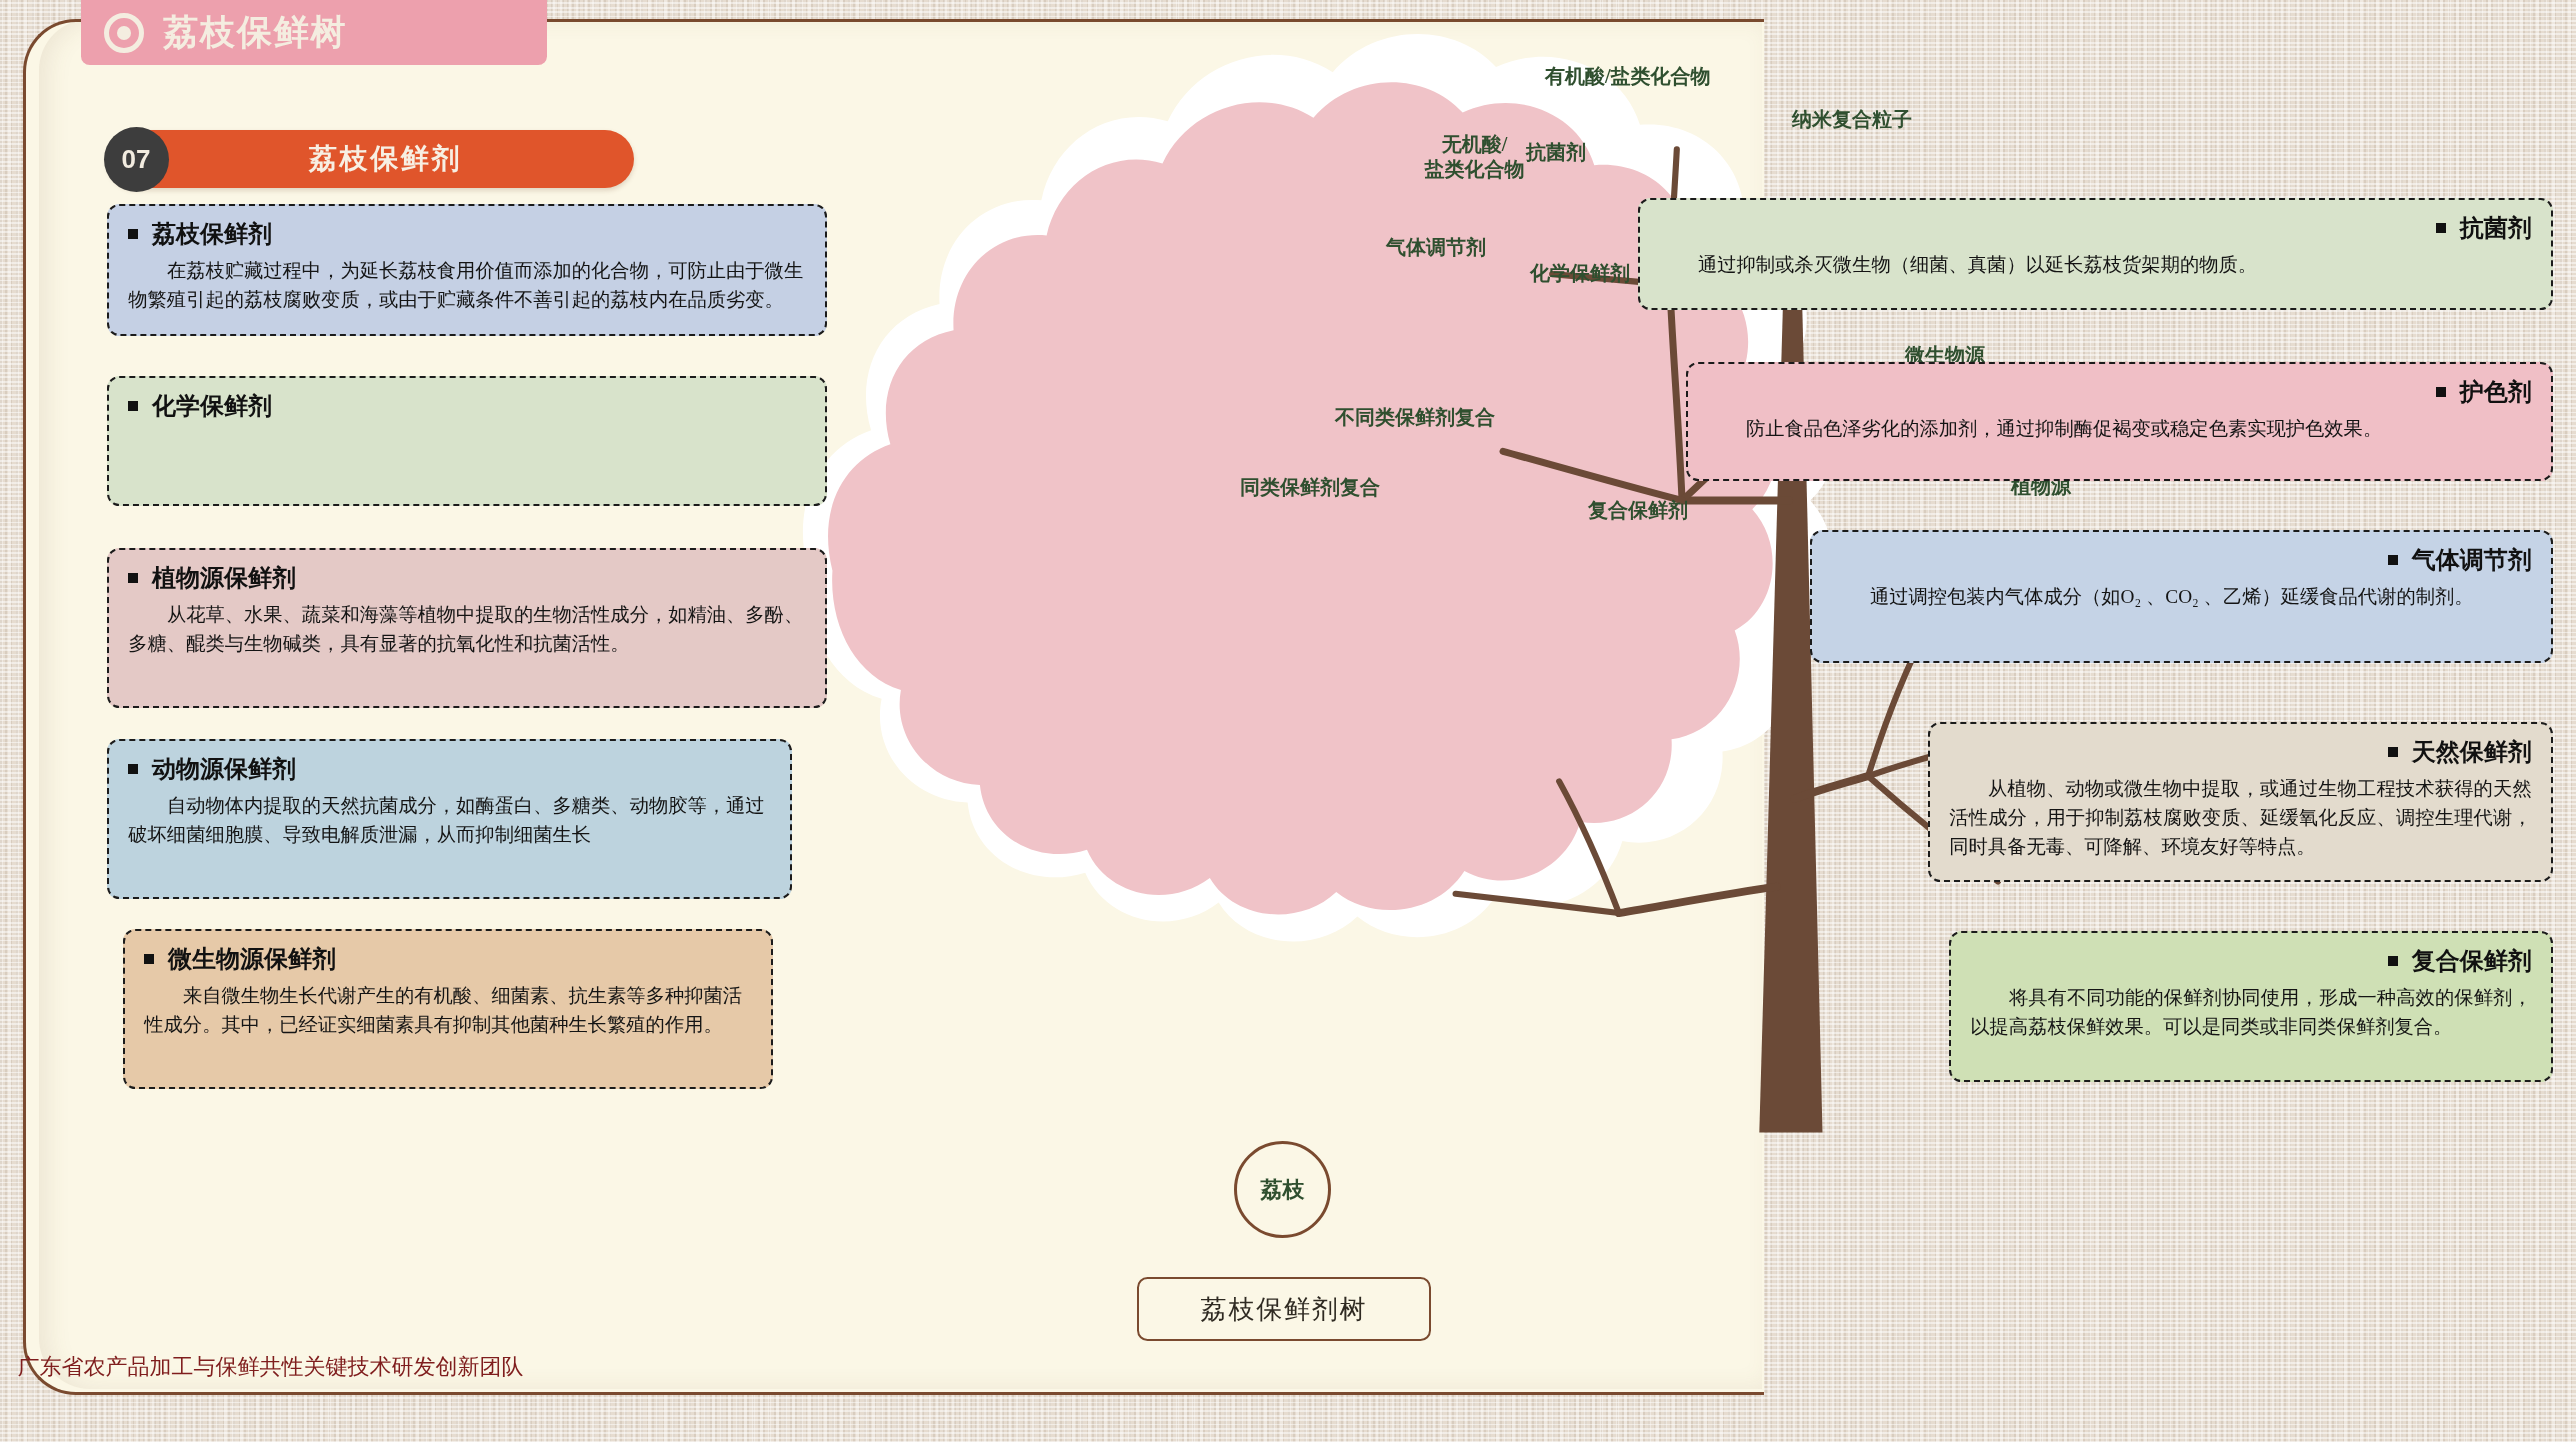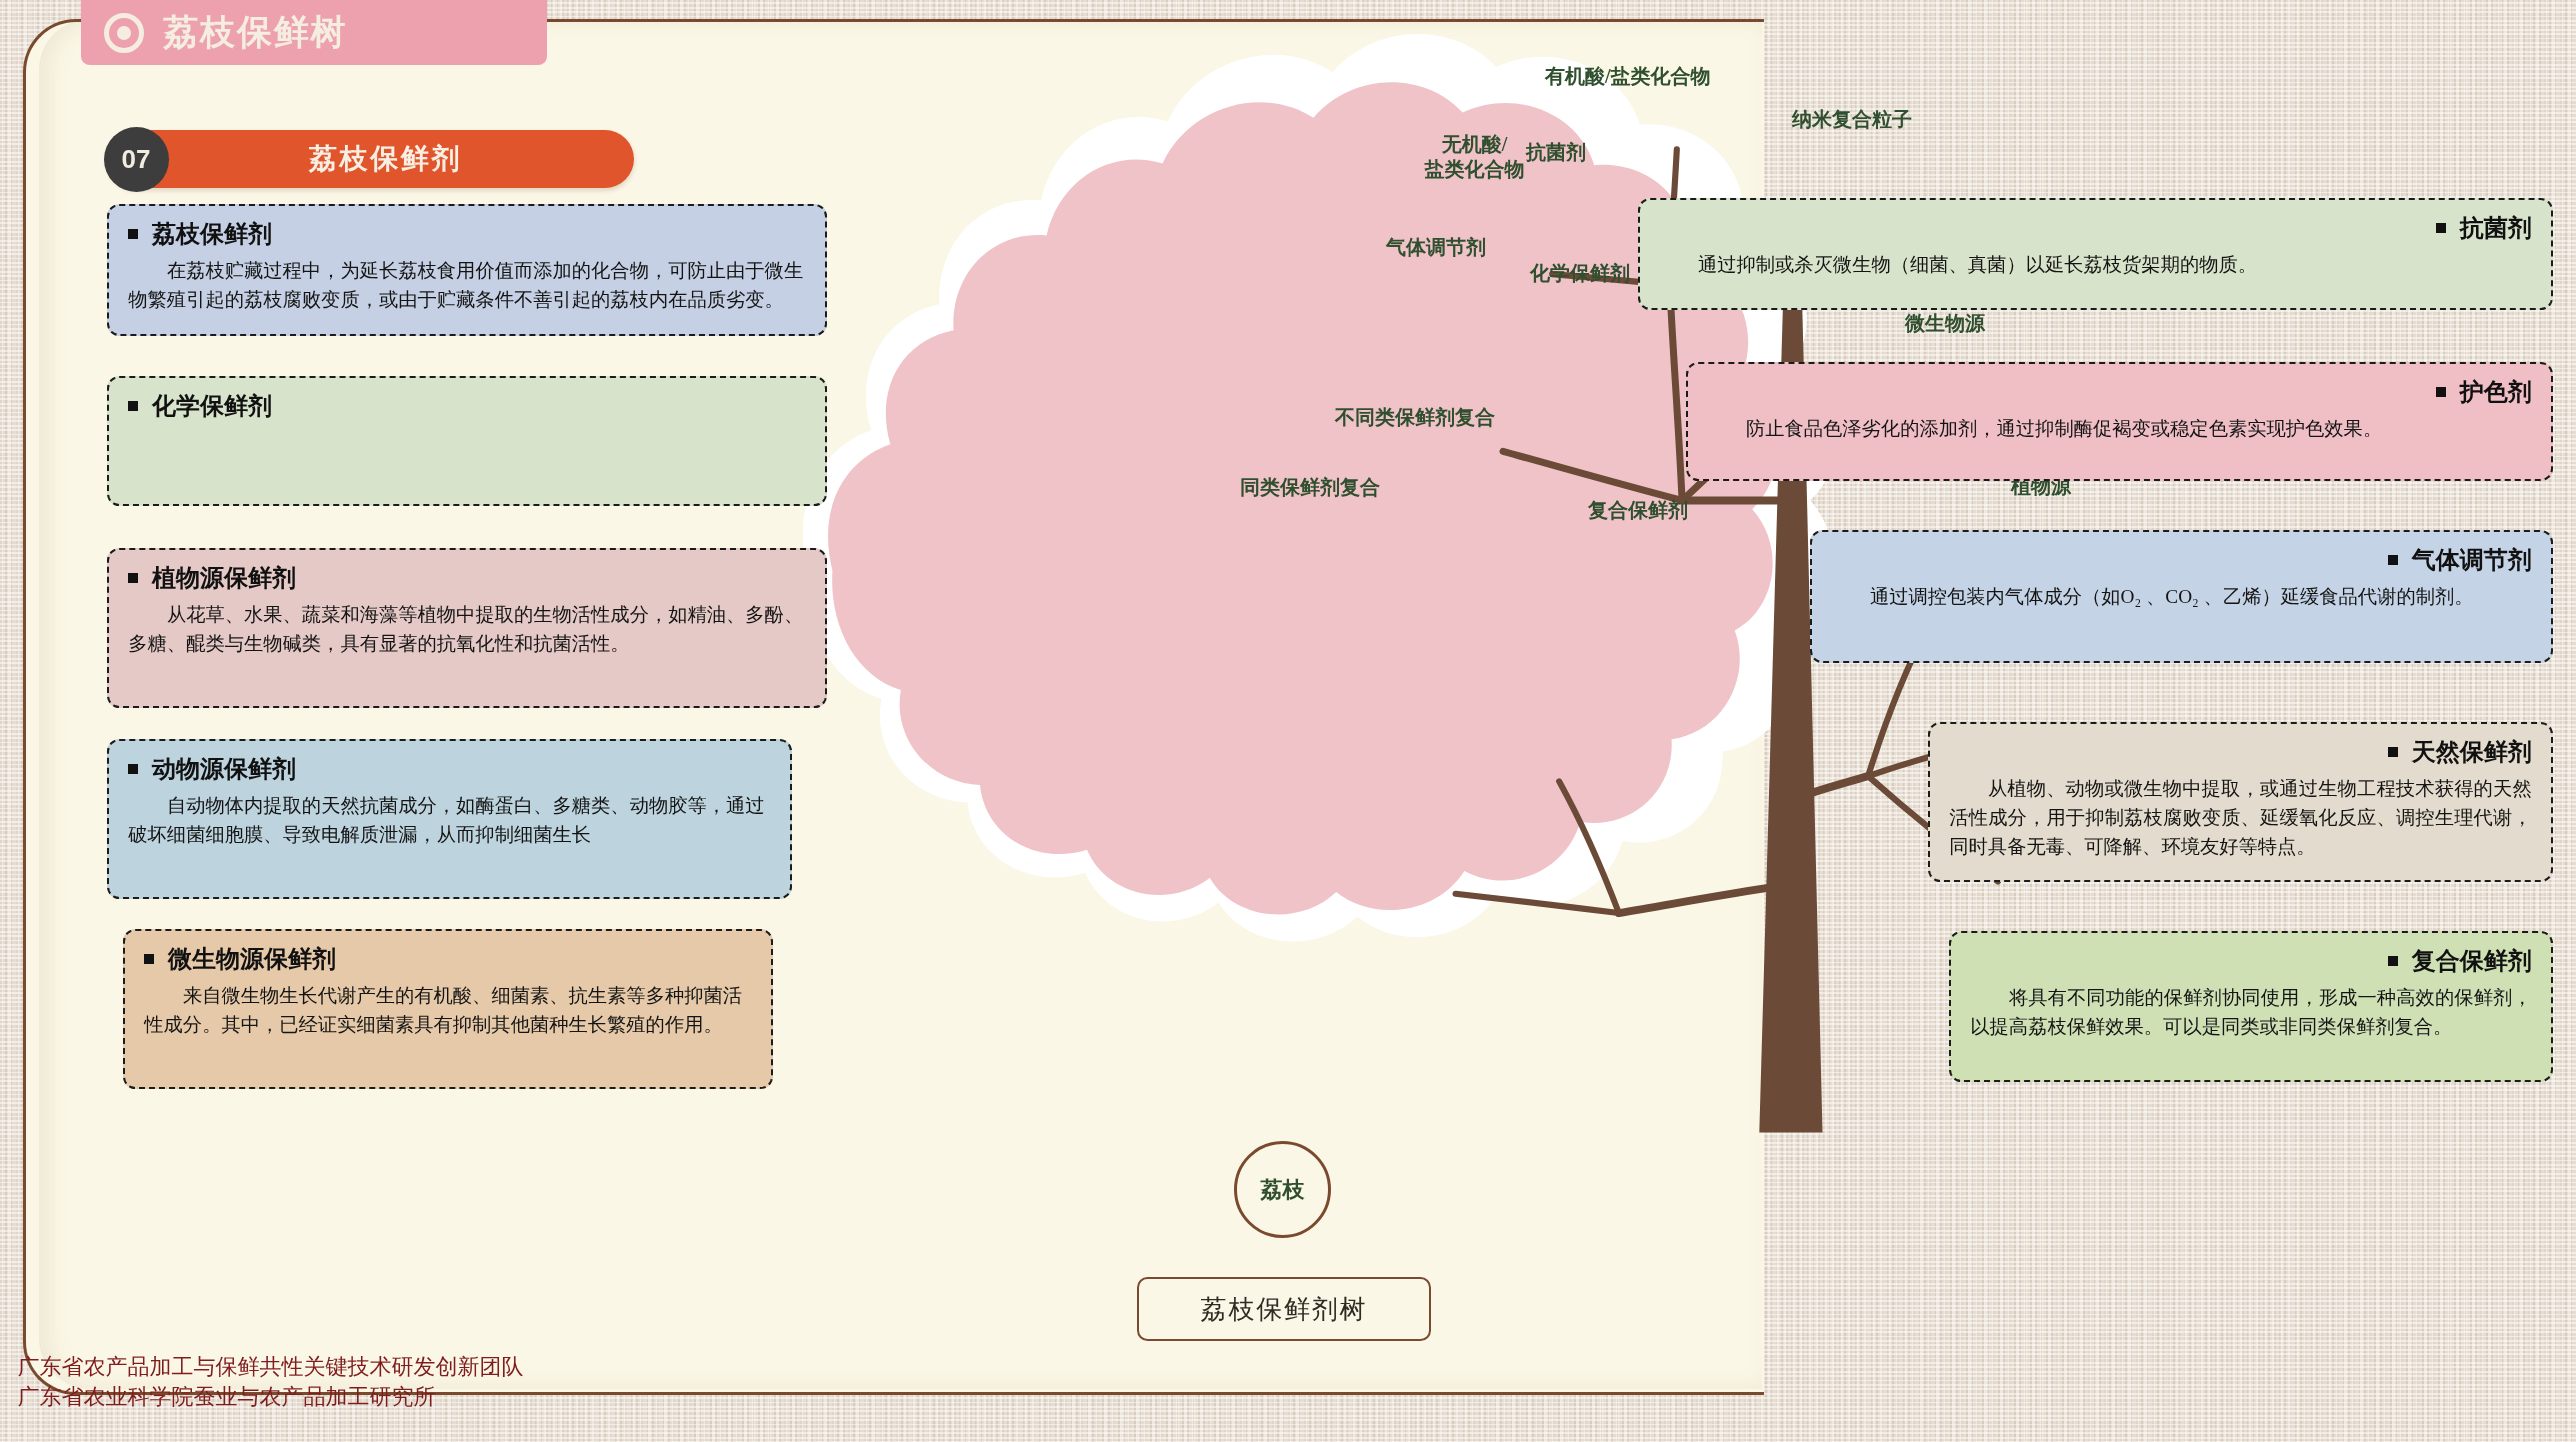--- a/index.html
+++ b/index.html
@@ -208,21 +208,21 @@
 
   
   <span class="tlabel" style="left:1018px;top:54px;">有机酸/盐类化合物</span>
   <span class="tlabel" style="left:1256px;top:97px;margin-left:9px;">纳米复合粒子</span>
   <span class="tlabel c2" style="left:864px;top:123px;width:167px;">无机酸/<br>盐类化合物</span>
   <span class="tlabel" style="left:999px;top:130px;">抗菌剂</span>
   <span class="tlabel" style="left:1310px;top:197px;">护色剂</span>
   <span class="tlabel" style="left:859px;top:225px;">气体调节剂</span>
   <span class="tlabel" style="left:1003px;top:251px;">化学保鲜剂</span>
 
-  <span class="tlabel" style="left:1378px;top:301px;">微生物源</span>
+  <span class="tlabel" style="left:1378px;top:333px;">微生物源</span>
   <span class="tlabel" style="left:1480px;top:378px;">动物源</span>
   <span class="tlabel" style="left:1245px;top:402px;">天然保鲜剂</span>
   <span class="tlabel" style="left:1484px;top:464px;">植物源</span>
 
   <span class="tlabel" style="left:808px;top:395px;">不同类保鲜剂复合</span>
   <span class="tlabel" style="left:713px;top:465px;">同类保鲜剂复合</span>
   <span class="tlabel" style="left:1061px;top:488px;">复合保鲜剂</span>
 </div>
 
 <div id="root-badge">荔枝</div>
@@ -314,15 +314,14 @@
 <div class="card right" style="left:1949px;top:931px;width:604px;height:151px;background:#cfe0b5;">
   <div class="hd">
     <span class="bullet"></span>
     <span>复合保鲜剂</span>
   </div>
   <div class="bd">将具有不同功能的保鲜剂协同使用，形成一种高效的保鲜剂，以提高荔枝保鲜效果。可以是同类或非同类保鲜剂复合。</div>
 </div>
 
 <div id="footer">
   <div>广东省农产品加工与保鲜共性关键技术研发创新团队</div>
-  <div>广东省农业科学院蚕业与农产品加工研究所</div>
 </div>
 
 
 </body></html>

